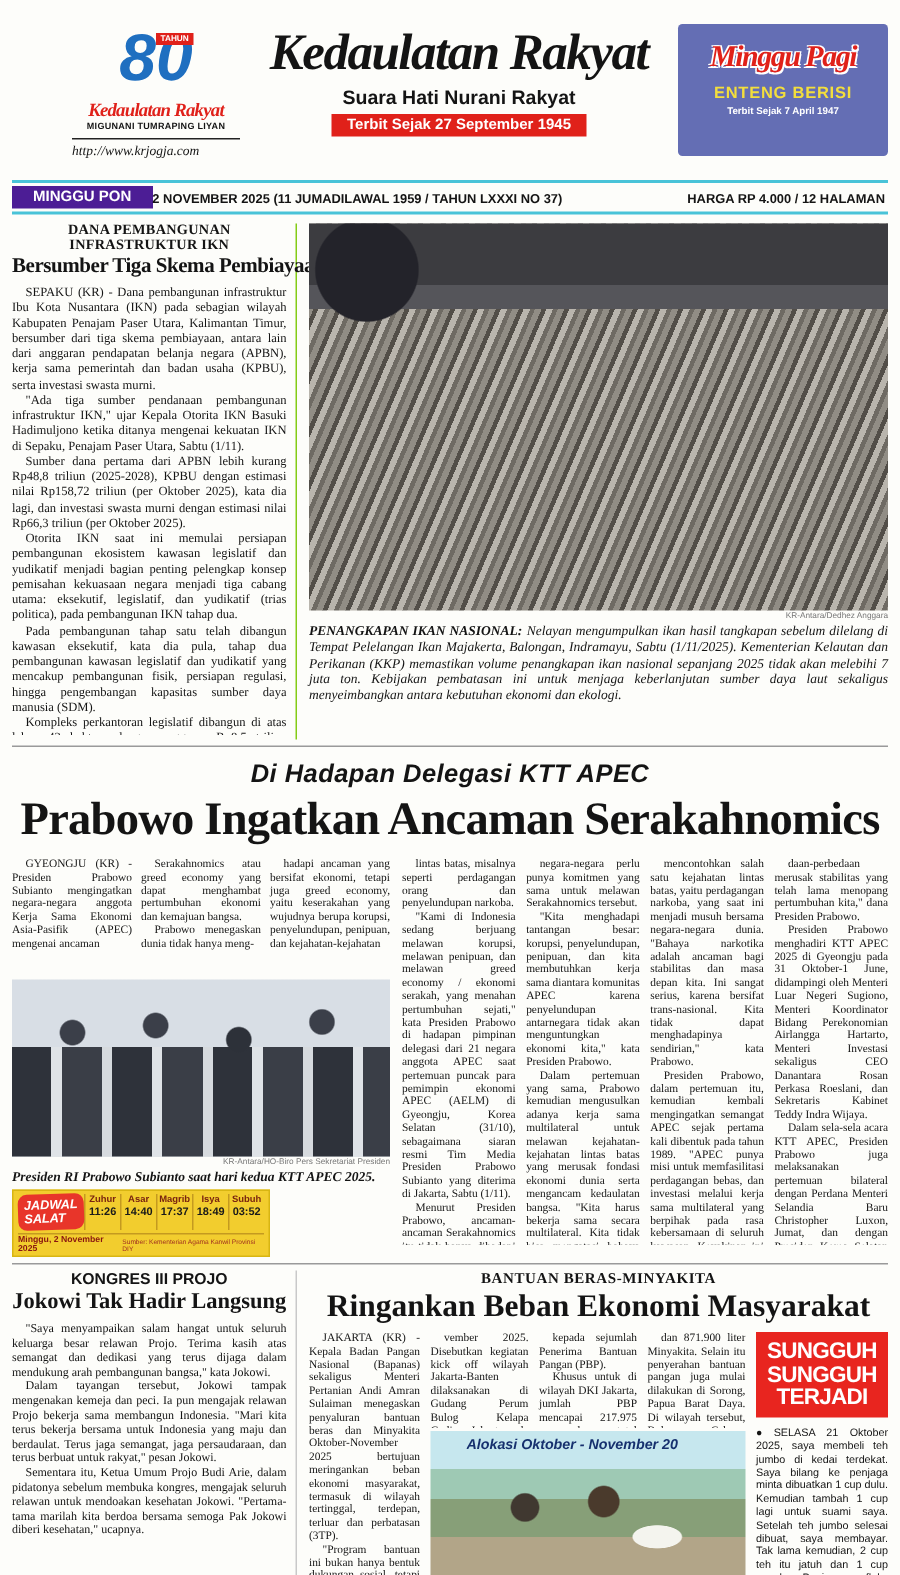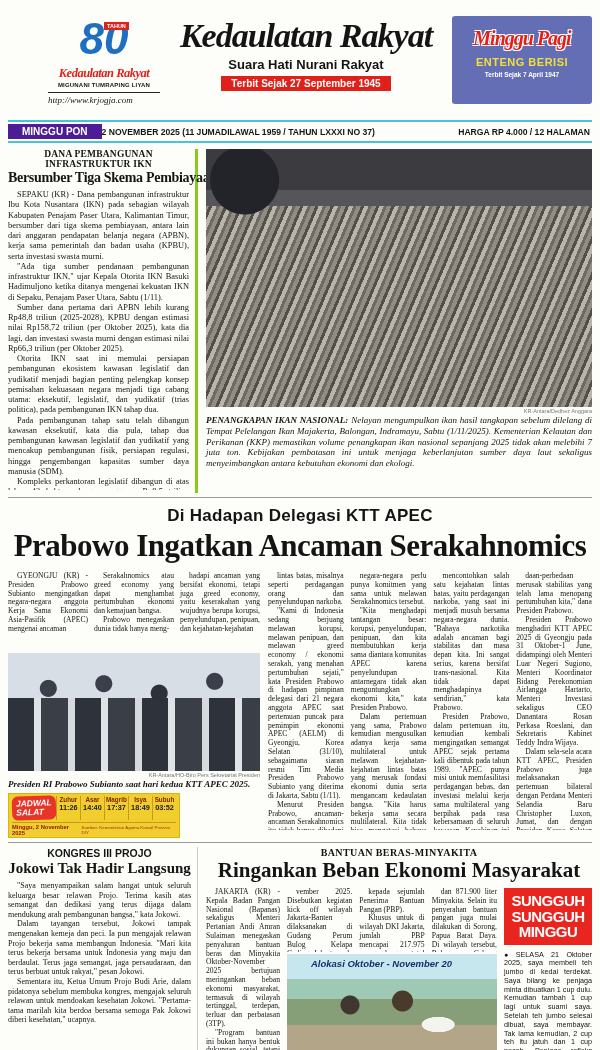--- a/index.html
+++ b/index.html
@@ -34,36 +34,36 @@
   .price { font-family:"Liberation Sans",sans-serif; font-weight:bold; font-size:8.6px; padding-right:2px; }
 
   
   .just p { text-align:justify; text-indent:9px; }
   .rule { border-top:1px solid #9a9a9a; margin:4px 0; }
   .kicker-sans { font-family:"Liberation Sans",sans-serif; font-weight:bold; text-align:center; }
   .hl { font-weight:bold; text-align:center; white-space:nowrap; }
 
   
   .sec1 { display:flex; gap:8px; margin-top:6px; height:344px; }
-  .ikn { width:190px; border-right:3px solid #84cc16; padding-right:6px; }
+  .ikn { width:190px; border-right:1px solid #84cc16; padding-right:6px; }
   .ikn-kicker { font-size:9.5px; font-weight:bold; text-align:center; letter-spacing:0.2px; }
   .ikn-hl { font-size:14px; letter-spacing:-0.3px; margin:1px 0 4px 0; }
   .ikn-body { font-size:8.4px; line-height:1.22; height:300px; overflow:hidden; }
   .fishwrap { flex:1; }
   .fish-photo { height:258px; background:
       radial-gradient(circle at 10% 12%, #23232a 0 34px, rgba(0,0,0,0) 35px),
       linear-gradient(180deg,#3c3c40 0 16%, #55555a 16% 22%, rgba(0,0,0,0) 22%),
       repeating-linear-gradient(113deg,#b9b5ad 0 4px,#6e6a63 4px 7px,#918d85 7px 11px,#524e48 11px 14px); }
   .credit { font-family:"Liberation Sans",sans-serif; font-size:5.5px; color:#777; text-align:right; margin-top:1px; }
   .fish-cap { font-size:9px; line-height:1.2; font-style:italic; text-align:justify; margin-top:1px; }
   .cap-lead { font-weight:bold; margin-right:3px; }
 
   
   .apec { padding-top:4px; }
-  .apec-kicker { font-size:17px; letter-spacing:0.3px; }
+  .apec-kicker { font-size:17px; letter-spacing:0.3px;font-style:italic; }
   .apec-hl { font-size:31px; letter-spacing:-0.5px; line-height:36px; margin:2px 0 8px 0; }
   .apec-grid { display:flex; gap:8px; }
   .apec-left { width:252px; }
   .apec-l-cols { display:flex; gap:6px; height:78px; overflow:hidden; }
   .apec-l-cols .col, .apec-cols .col { flex:1; font-size:7.6px; line-height:1.16; }
   .apec-photo { height:118px; margin-top:3px; background:
       radial-gradient(circle at 16% 30%, #3b3f49 0 8px, rgba(0,0,0,0) 9px),
       radial-gradient(circle at 38% 26%, #3b3f49 0 8px, rgba(0,0,0,0) 9px),
       radial-gradient(circle at 60% 34%, #2d3139 0 8px, rgba(0,0,0,0) 9px),
       radial-gradient(circle at 82% 24%, #3b3f49 0 8px, rgba(0,0,0,0) 9px),
@@ -290,21 +290,21 @@
               <div class="bulog-banner">Alokasi Oktober - November 20</div>
             </div>
 
           </div>
         </div>
 
         <div class="sst">
           <div class="sst-box">
             <div>SUNGGUH</div>
             <div>SUNGGUH</div>
-            <div>MINGGU</div>
+            <div>TERJADI</div>
           </div>
           <p class="sst-body"><span class="bullet">●</span><span>SELASA 21 Oktober 2025, saya membeli teh jumbo di kedai terdekat. Saya bilang ke penjaga minta dibuatkan 1 cup dulu. Kemudian tambah 1 cup lagi untuk suami saya. Setelah teh jumbo selesai dibuat, saya membayar. Tak lama kemudian, 2 cup teh itu jatuh dan 1 cup pecah. Penjaga refleks bilang, "Enggak apa-apa, Mbak. Saya ganti, enggak usah bayar lagi."</span> </p>
         </div>
       </div>
     </div>
   </div>
 
 </div>
 
 </body></html>

